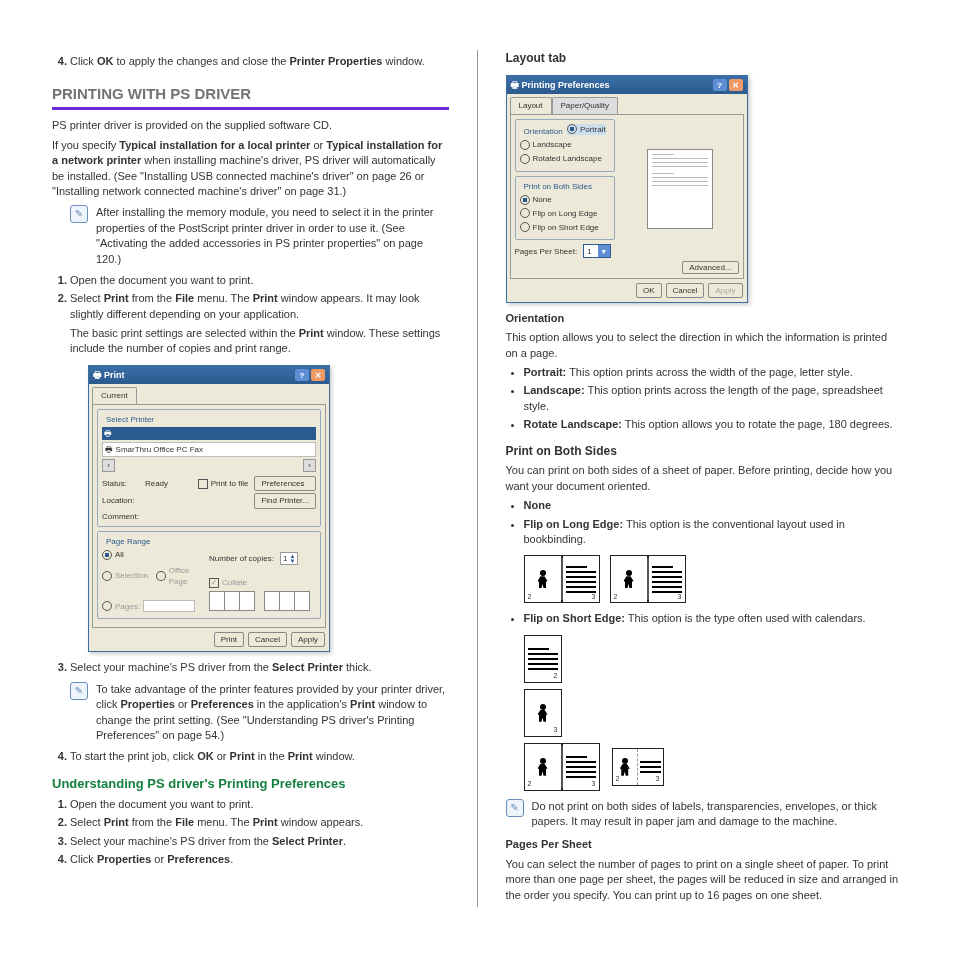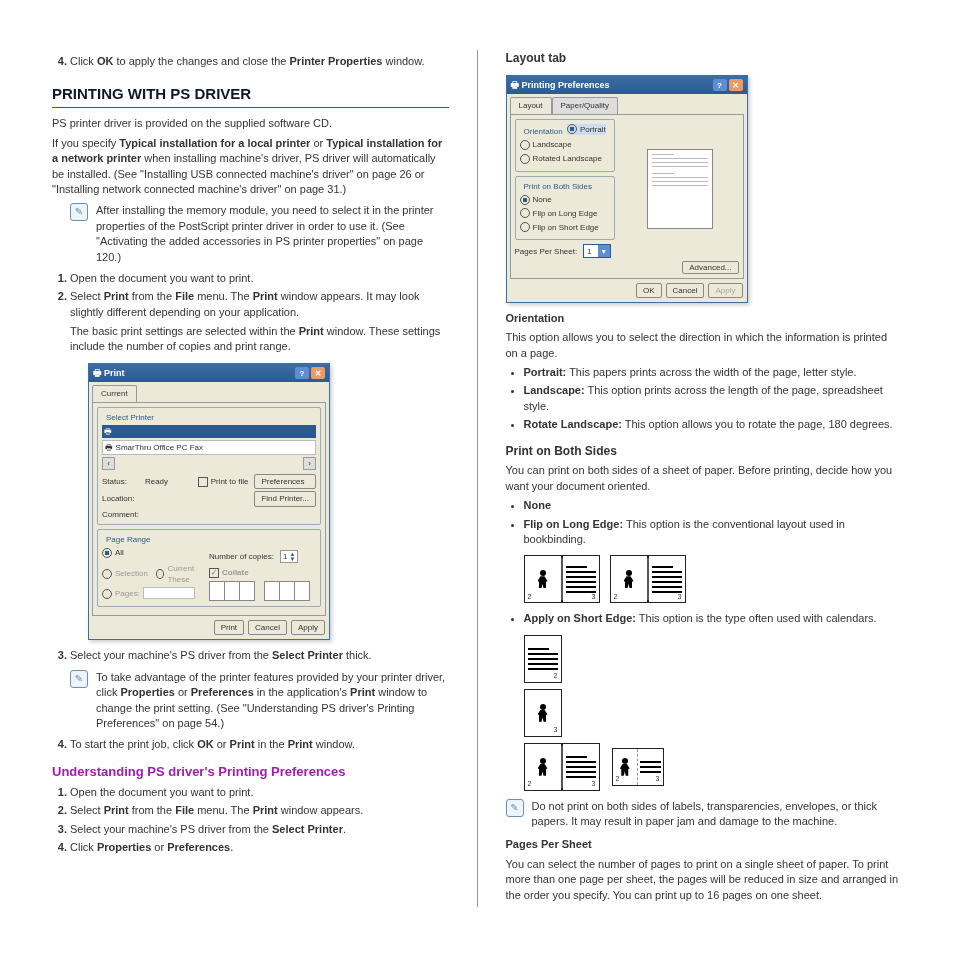--- a/index.html
+++ b/index.html
@@ -36,30 +36,30 @@
   ul.bulleted {
     padding-left: 18px;
     margin: 4px 0 8px 0;
     list-style: disc;
   }
   ul.bulleted > li {
     margin-bottom: 3px;
   }
   h1 {
     font-size: 15px;
-    color: #0f172a;
-    border-bottom: 1px solid #6d28d9;
+    color: #737373;
+    border-bottom: 3px solid #6d28d9;
     padding-bottom: 3px;
     margin: 14px 0 8px 0;
     font-weight: bold;
     text-transform: uppercase;
   }
   h2 {
     font-size: 13px;
-    color: #a21caf;
+    color: #15803d;
     font-weight: bold;
     margin: 10px 0 4px 0;
   }
   h3 {
     font-size: 12px;
     font-weight: bold;
     margin: 10px 0 4px 0;
   }
   h4 {
     font-size: 11px;
@@ -324,40 +324,40 @@
               <div style="display:flex;">
                 <div style="flex:1;">
                   <div class="radio sel">
                       <span>All</span>
                     </div>
                   <div style="display:flex; gap:8px; margin-top:2px;">
                     <div class="radio" style="color:#999;">
                         <span>Selection</span>
                       </div>
                     <div class="radio" style="color:#999;">
-                        <span>Current These</span>
+                        <span>Office Page</span>
                       </div>
                   </div>
-                  <div class="radio" style="color:#999; margin-top:2px;align-items:flex-end;">
+                  <div class="radio" style="color:#999; margin-top:13px;">
                       <span>Pages:</span> 
                       <span style="display:inline-block;width:50px;height:10px;border:1px solid #bbb;background:#fff;"></span>
                     </div>
                 </div>
                 <div style="flex:1;">
                   <div class="row">
                       <span>Number of copies:</span>
                     <span class="spin">
                         <span>1</span>
                         <span class="spin-btns">
                           <span>▲</span>
                           <span>▼</span>
                         </span>
                       </span>
                   </div>
-                  <div class="check sel" style="margin-top:4px;color:#999;font-weight:bold;">
+                  <div class="check sel" style="margin-top:12px;color:#999;">
                       <span>Collate</span>
                     </div>
                   <div class="pages-layout">
                     <span class="page-preview-thumb"></span>
                       <span class="page-preview-thumb" style="margin-left:-4px;"></span>
                       <span class="page-preview-thumb" style="margin-left:-4px;"></span>
                     <span class="page-preview-thumb" style="margin-left:6px;"></span>
                       <span class="page-preview-thumb" style="margin-left:-4px;"></span>
                       <span class="page-preview-thumb" style="margin-left:-4px;"></span>
                   </div>
@@ -467,21 +467,21 @@
       <div class="btn-row">
         <span class="btn">OK</span>
         <span class="btn">Cancel</span>
         <span class="btn" style="color:#aaa;">Apply</span>
       </div>
     </div>
 
     <h4>Orientation</h4>
     <p>This option allows you to select the direction in which the information is printed on a page.</p>
     <ul class="bulleted">
-      <li><b>Portrait:</b><span>  This papers prints across the width of the page, letter style.</span></li>
+      <li><b>Portrait:</b><span>  This option prints across the width of the page, letter style.</span></li>
       <li><b>Landscape:</b><span>  This option prints across the length of the page, spreadsheet style.</span></li>
       <li><b>Rotate Landscape:</b><span>  This option allows you to rotate the page, 180 degrees.</span></li>
     </ul>
 
     <h3>Print on Both Sides</h3>
     <p>You can print on both sides of a sheet of paper. Before printing, decide how you want your document oriented.</p>
     <ul class="bulleted">
       <li><b>None</b></li>
       <li><b>Flip on Long Edge:</b><span>  This option is the conventional layout used in bookbinding.</span></li>
     </ul>
@@ -517,21 +517,21 @@
               <div class="l"></div>
               <div class="l"></div>
               <div class="l"></div>
             </div>
             <span class="pgnum r">3</span>
           </div>
       </div>
     </div>
 
     <ul class="bulleted">
-      <li><b>Apply on Short Edge:</b><span>  This option is the type often used with calendars.</span></li>
+      <li><b>Flip on Short Edge:</b><span>  This option is the type often used with calendars.</span></li>
     </ul>
 
     <div class="flip-group2">
       <div class="flip-row">
         <div class="single-page">
             <div class="lines-block">
               <div class="l short"></div>
               <div class="l"></div>
               <div class="l"></div>
               <div class="l"></div>

